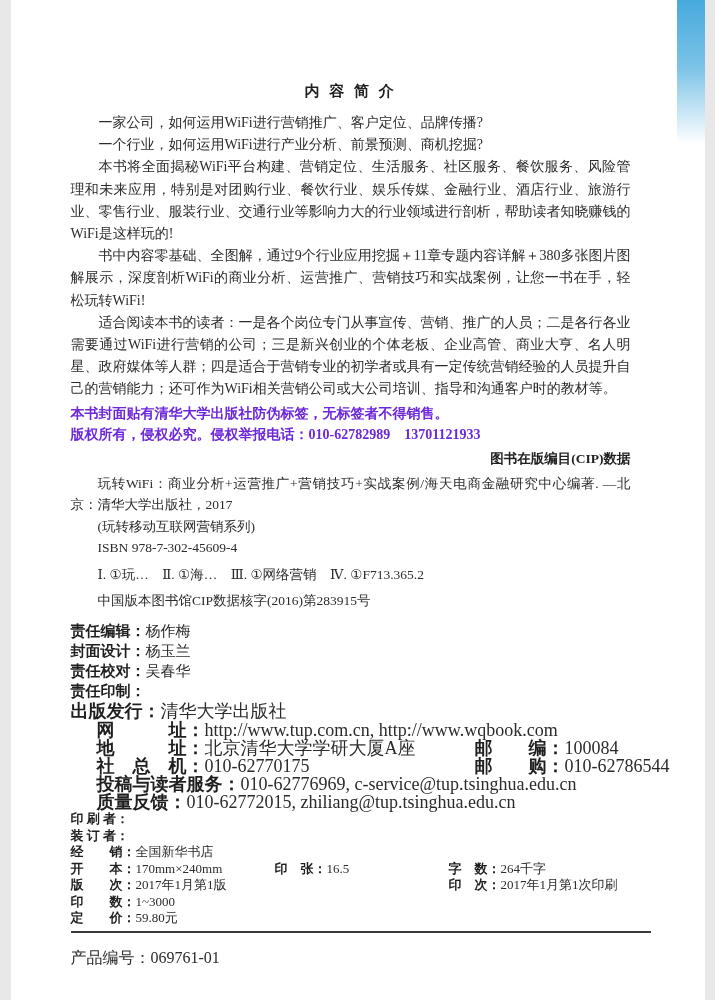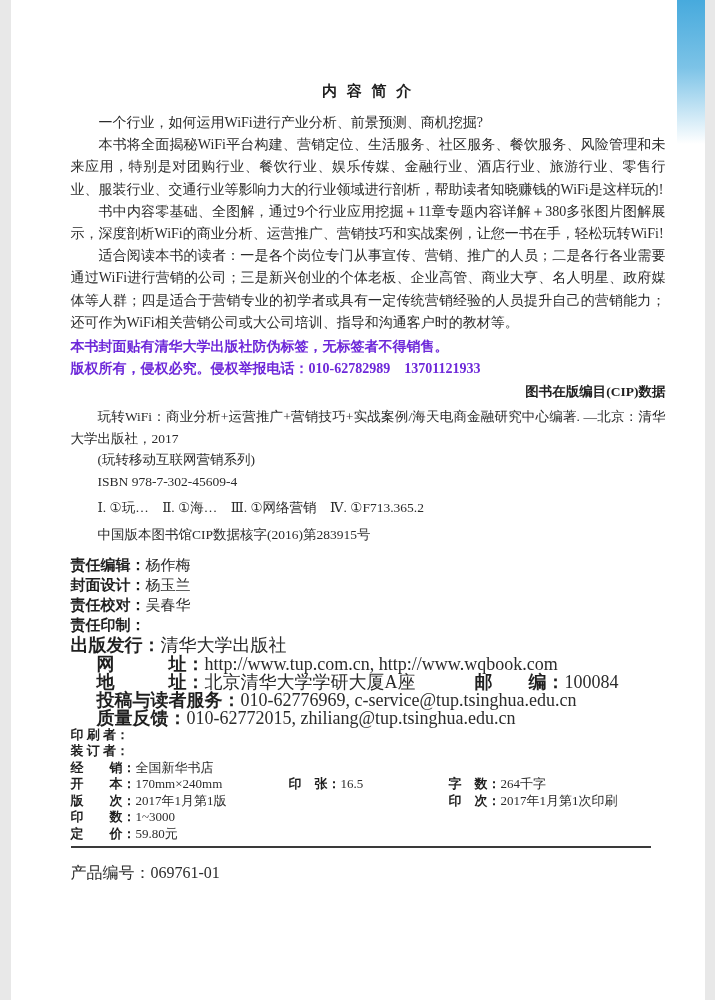--- a/index.html
+++ b/index.html
@@ -4,21 +4,21 @@
 <style>
   html,body { margin:0; padding:0; background:#e8e8e8; }
   .page {
     position:relative;
     width:694px; height:1000px;
     margin:0 auto;
     background:#ffffff;
     font-family:"Liberation Serif","DejaVu Serif",serif;
     color:#2b2b2b;
     box-sizing:border-box;
-    padding:82px 39px 0 60px;
+    padding:82px 74px 0 60px;
     overflow:hidden;
   }
   .accent {
     position:absolute; top:0; right:0;
     width:28px; height:150px;
     background:linear-gradient(180deg,#47aadd 0%,#7cc3e7 45%,rgba(255,255,255,0) 96%);
   }
   h1.title {
     margin:0; text-align:center;
     font-size:15px; font-weight:bold; letter-spacing:3px;
@@ -41,34 +41,35 @@
   .lbl { font-weight:bold; color:#1f1f1f; }
   .staff { margin-top:10px; font-size:15px; }
   .staff .row { line-height:20px; }
   .contact { font-size:18px; }
   .pub-row { line-height:20px; }
   .contact .row { position:relative; line-height:18px; }
   .contact .sub { margin-left:26px; }
   .c2 { position:absolute; left:378px; top:0; white-space:nowrap; }
   .print { font-size:13px; }
   .print .row { position:relative; line-height:16.5px; }
-  .print .pc2 { position:absolute; left:218px; top:0; white-space:nowrap; }
+  .print .pc2 { position:absolute; left:204px; top:0; white-space:nowrap; }
   .print .pc3 { position:absolute; left:378px; top:0; white-space:nowrap; }
   .rule { margin:4px 0 0 0; border:none; border-top:2px solid #3a3a3a; width:580px; }
   .product { margin:16px 0 0 0; font-size:16px; line-height:18px; }
 </style>
 </head>
 <body>
 
 <div class="page">
   <div class="accent"></div>
 
   <h1 class="title">内 容 简 介</h1>
 
   <section class="intro">
+    <p>一家公司，如何运用WiFi进行营销推广、客户定位、品牌传播?</p>
     <p>一个行业，如何运用WiFi进行产业分析、前景预测、商机挖掘?</p>
     <p>本书将全面揭秘WiFi平台构建、营销定位、生活服务、社区服务、餐饮服务、风险管理和未来应用，特别是对团购行业、餐饮行业、娱乐传媒、金融行业、酒店行业、旅游行业、零售行业、服装行业、交通行业等影响力大的行业领域进行剖析，帮助读者知晓赚钱的WiFi是这样玩的!</p>
     <p>书中内容零基础、全图解，通过9个行业应用挖掘＋11章专题内容详解＋380多张图片图解展示，深度剖析WiFi的商业分析、运营推广、营销技巧和实战案例，让您一书在手，轻松玩转WiFi!</p>
     <p>适合阅读本书的读者：一是各个岗位专门从事宣传、营销、推广的人员；二是各行各业需要通过WiFi进行营销的公司；三是新兴创业的个体老板、企业高管、商业大亨、名人明星、政府媒体等人群；四是适合于营销专业的初学者或具有一定传统营销经验的人员提升自己的营销能力；还可作为WiFi相关营销公司或大公司培训、指导和沟通客户时的教材等。</p>
   </section>
 
   <section class="notice">
     <p>本书封面贴有清华大学出版社防伪标签，无标签者不得销售。</p>
     <p>版权所有，侵权必究。侵权举报电话：010-62782989　13701121933</p>
   </section>
@@ -102,20 +103,24 @@
       <span class="lbl">出版发行：</span><span>清华大学出版社</span>
     </div>
     <div class="row sub">
       <span class="lbl">网　　　址：</span><span>http://www.tup.com.cn, http://www.wqbook.com</span>
     </div>
     <div class="row sub">
       <span class="lbl">地　　　址：</span><span>北京清华大学学研大厦A座</span>
       <span class="c2"><span class="lbl">邮　　编：</span><span>100084</span></span>
     </div>
     <div class="row sub">
+      <span class="lbl">社　总　机：</span><span>010-62770175</span>
+      <span class="c2"><span class="lbl">邮　　购：</span><span>010-62786544</span></span>
+    </div>
+    <div class="row sub">
       <span class="lbl">投稿与读者服务：</span><span>010-62776969, c-service@tup.tsinghua.edu.cn</span>
     </div>
     <div class="row sub">
       <span class="lbl">质量反馈：</span><span>010-62772015, zhiliang@tup.tsinghua.edu.cn</span>
     </div>
   </section>
 
   <section class="print">
     <div class="row">
       <span class="lbl">印 刷 者：</span><span></span>

